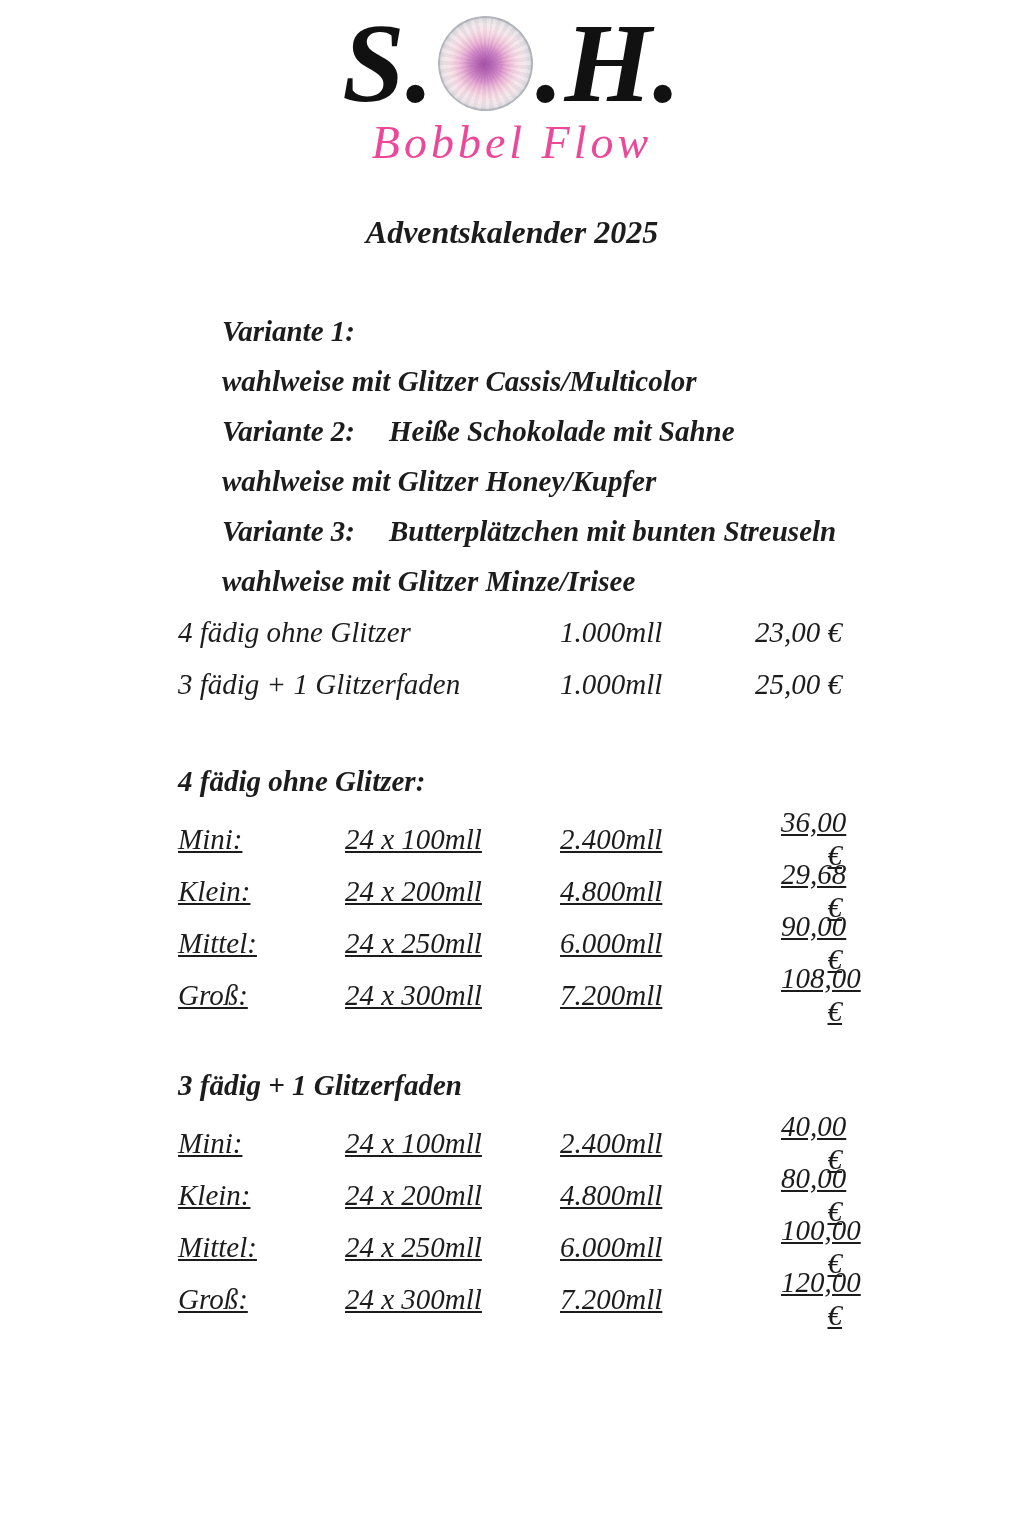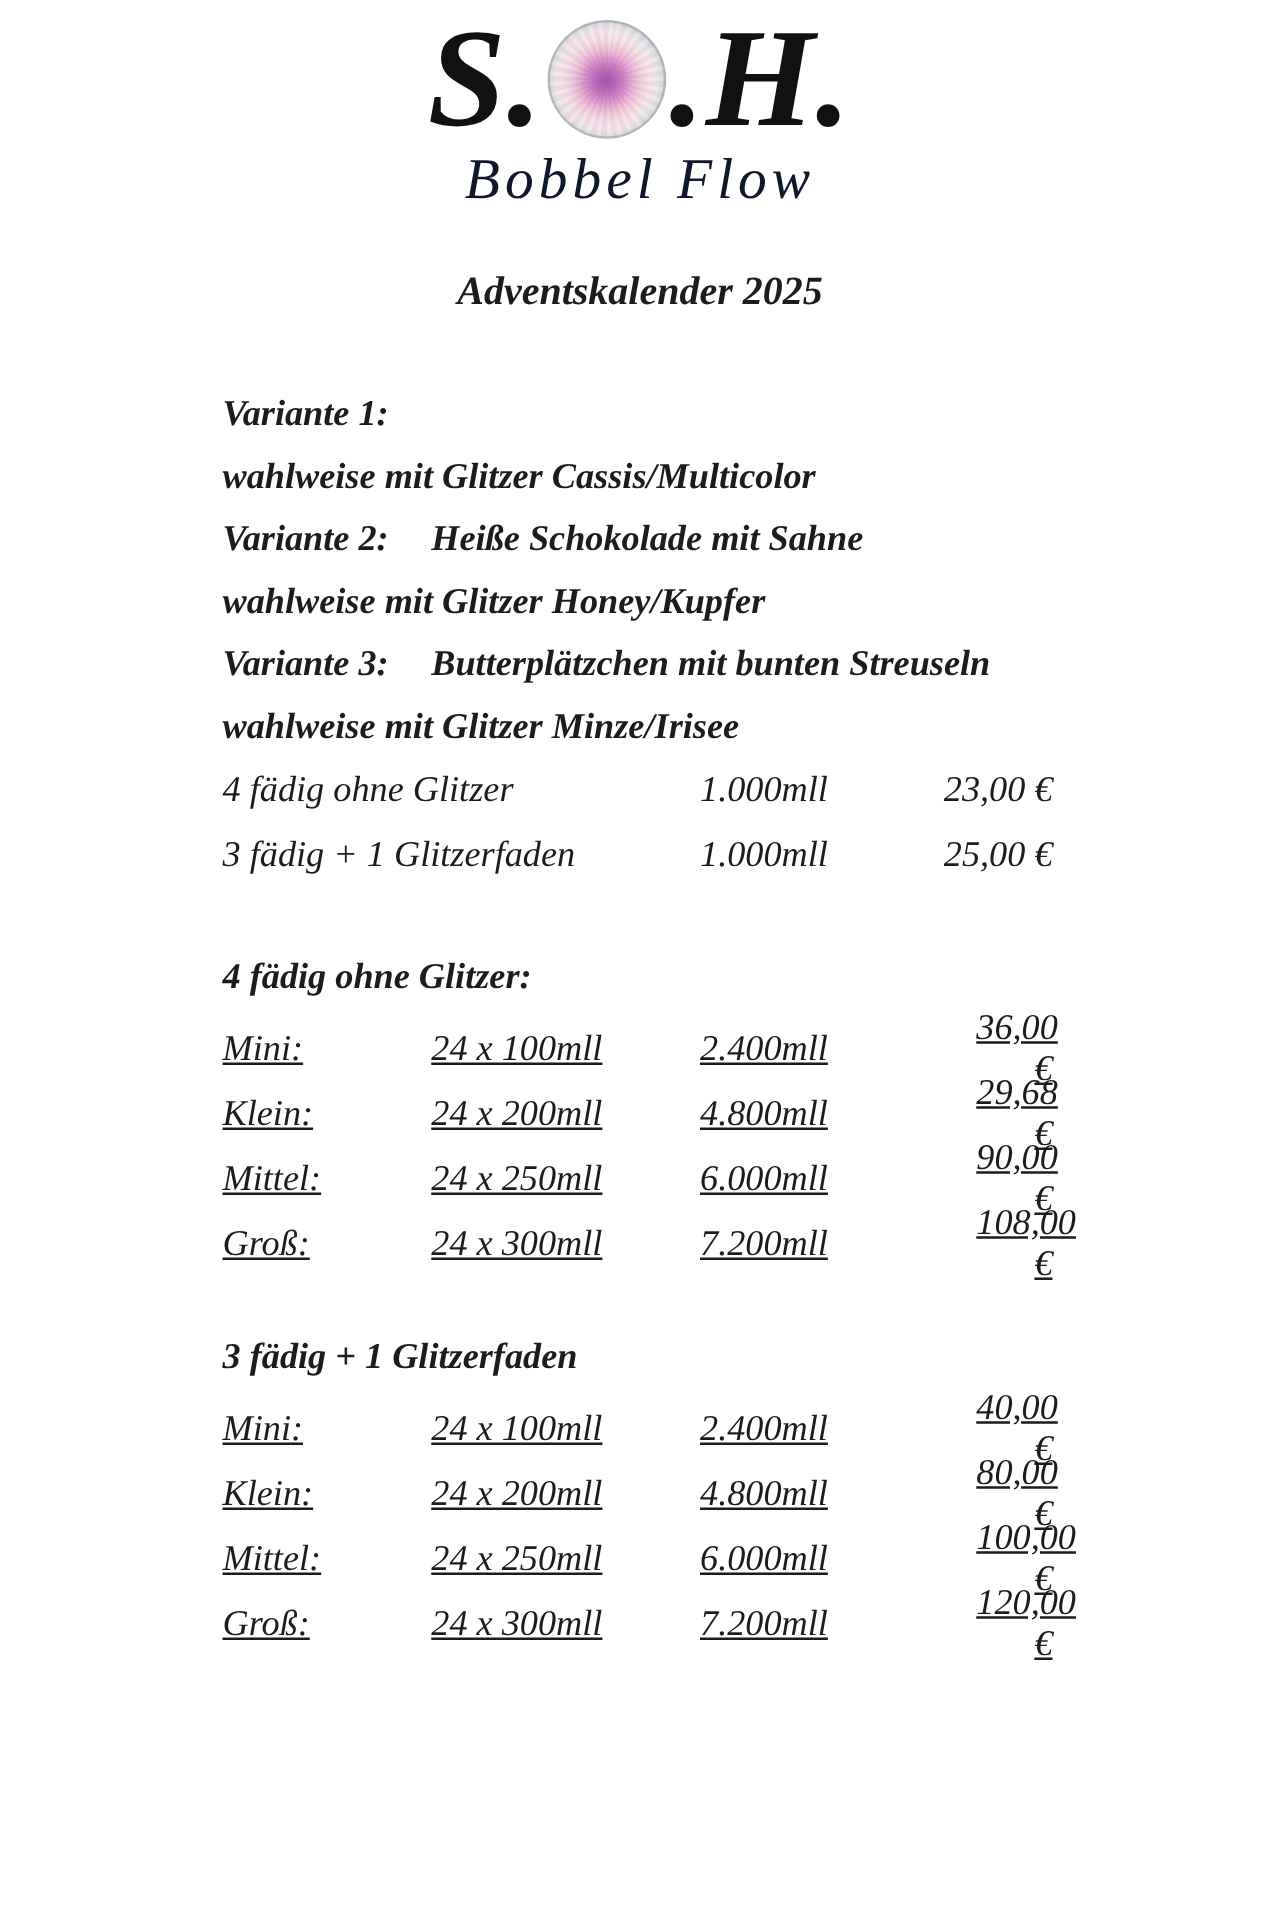--- a/index.html
+++ b/index.html
@@ -71,40 +71,40 @@
     box-shadow: inset 0 0 0 2px rgba(150,156,164,0.55), inset 0 0 14px rgba(120,70,120,0.15);
   }
 
   .subtitle {
     margin-top: 4px;
     text-align: center;
     font-size: 46px;
     line-height: 50px;
     font-weight: 500;
     letter-spacing: 4px;
-    color: #0f172a;
+    color: #ec4899;
   }
 
   
   .doc-title {
     margin-top: 44px;
     text-align: center;
     font-size: 32px;
     line-height: 40px;
     font-weight: bold;
   }
 
   
   .content {
     margin-left: 178px;
     width: 664px;
     font-size: 29px;
   }
 
-  .variants { margin-top: 54px; }
+  .variants { margin-top: 54px; margin-left: 44px; }
   .v-line { display: flex; height: 50px; align-items: center; font-weight: bold; }
   .v-label { width: 167px; flex: 0 0 167px; }
   .w-line { display: flex; height: 50px; align-items: center; font-weight: bold; }
 
   .sec-heading {
     height: 50px; line-height: 50px;
     font-weight: bold;
     white-space: nowrap;
   }
   .mt-bobbel { margin-top: 46px; }

